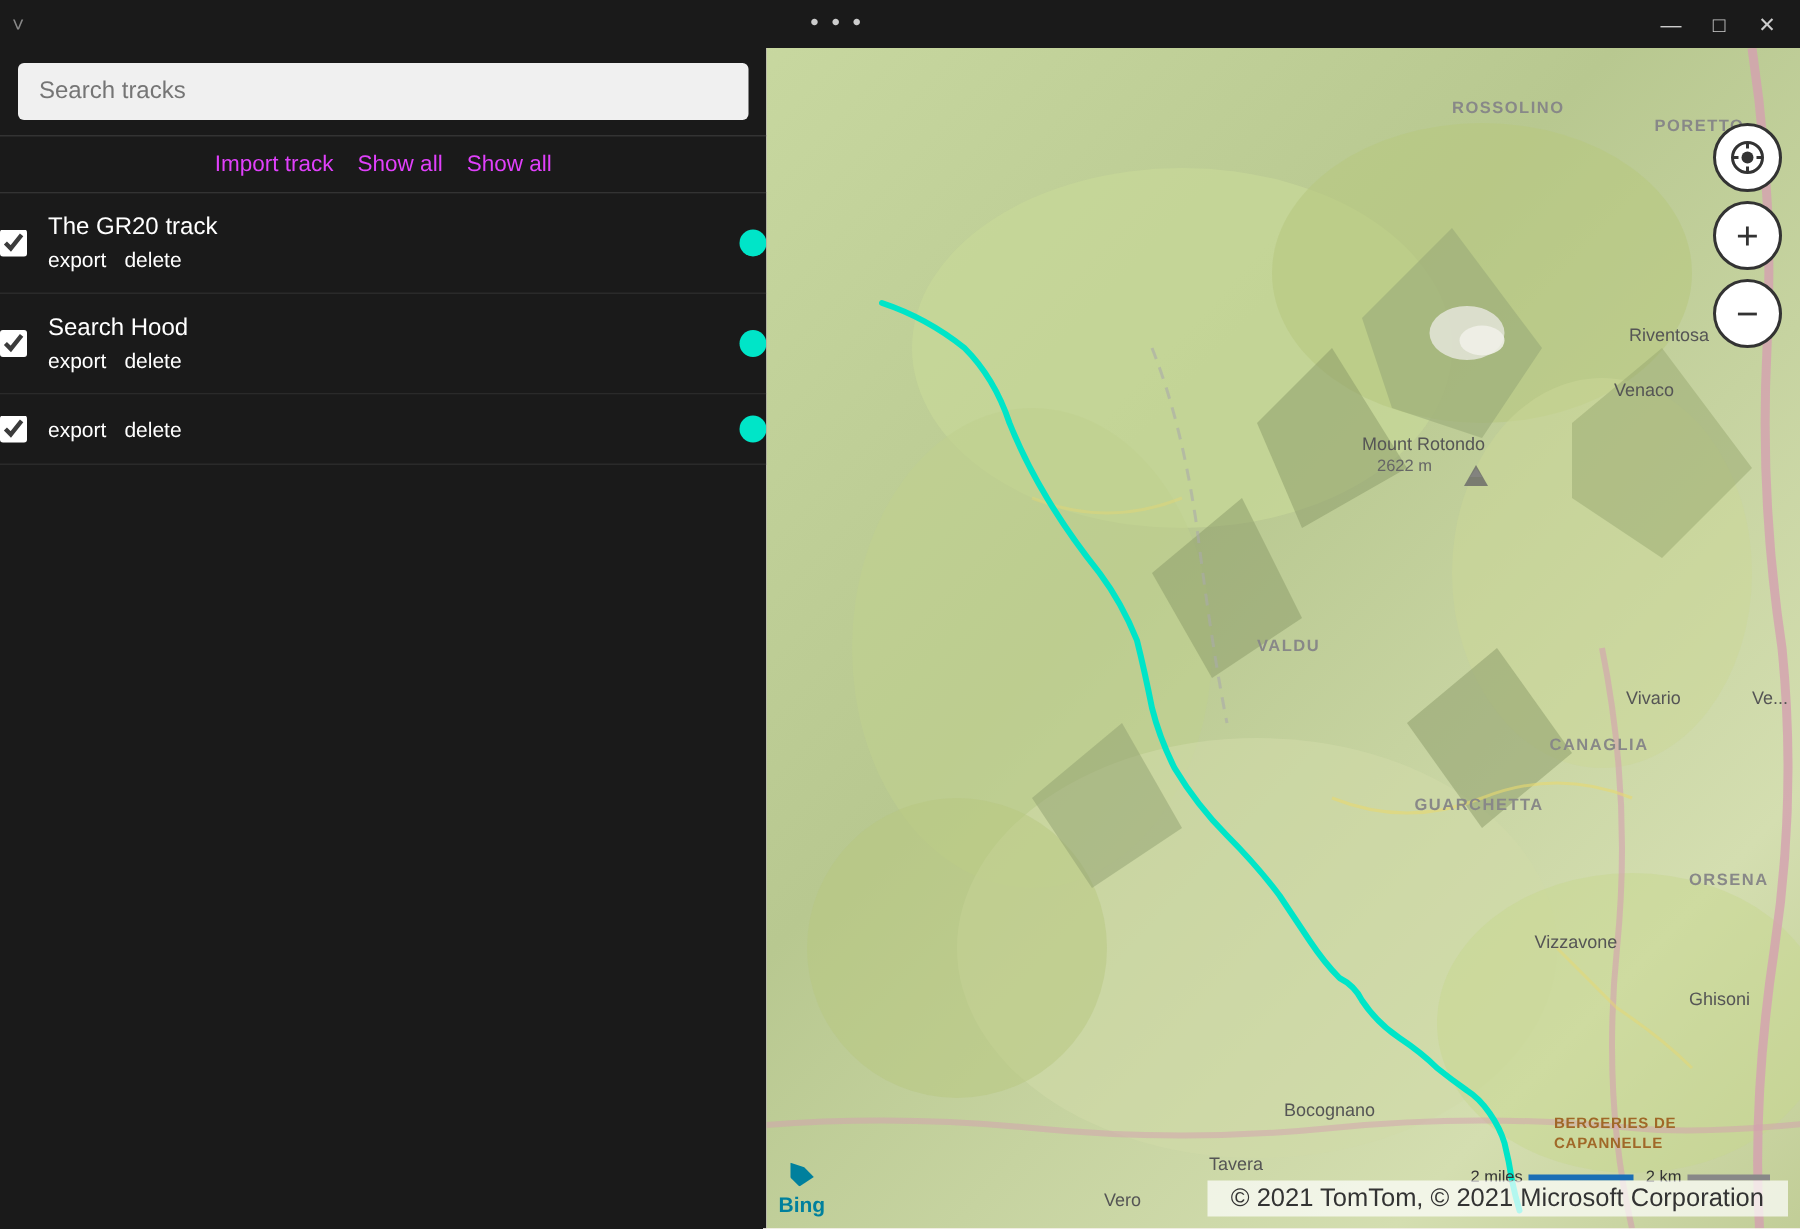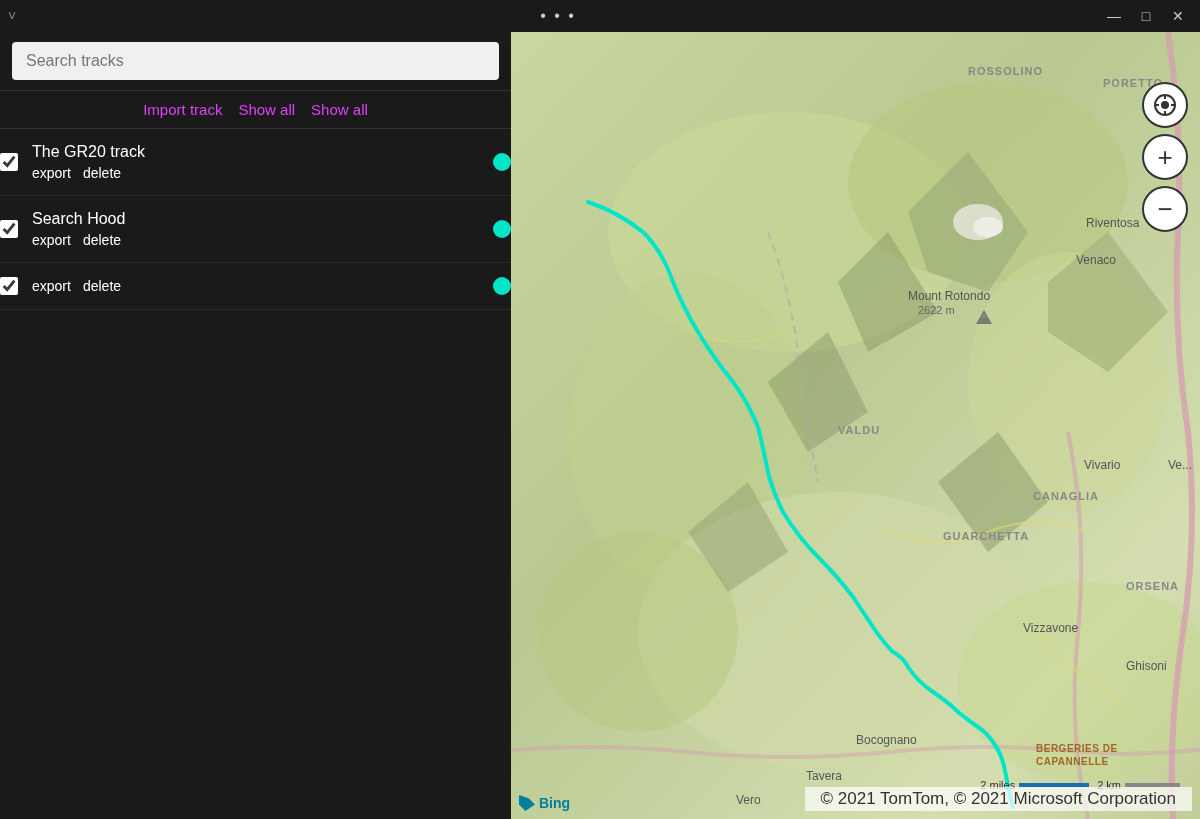--- a/index.html
+++ b/index.html
@@ -257,20 +257,21 @@
     .bing-logo {
       position: absolute;
       bottom: 8px;
       left: 8px;
       display: flex;
       align-items: center;
       gap: 4px;
       font-size: 14px;
       font-weight: bold;
       color: #00809d;
+      flex-direction: column;
     }
     .bing-icon {
       width: 16px;
       height: 16px;
       background: #00809d;
       clip-path: polygon(0 0, 60% 20%, 100% 60%, 40% 100%, 0 60%);
     }
   </style>
 </head>
 <body>

